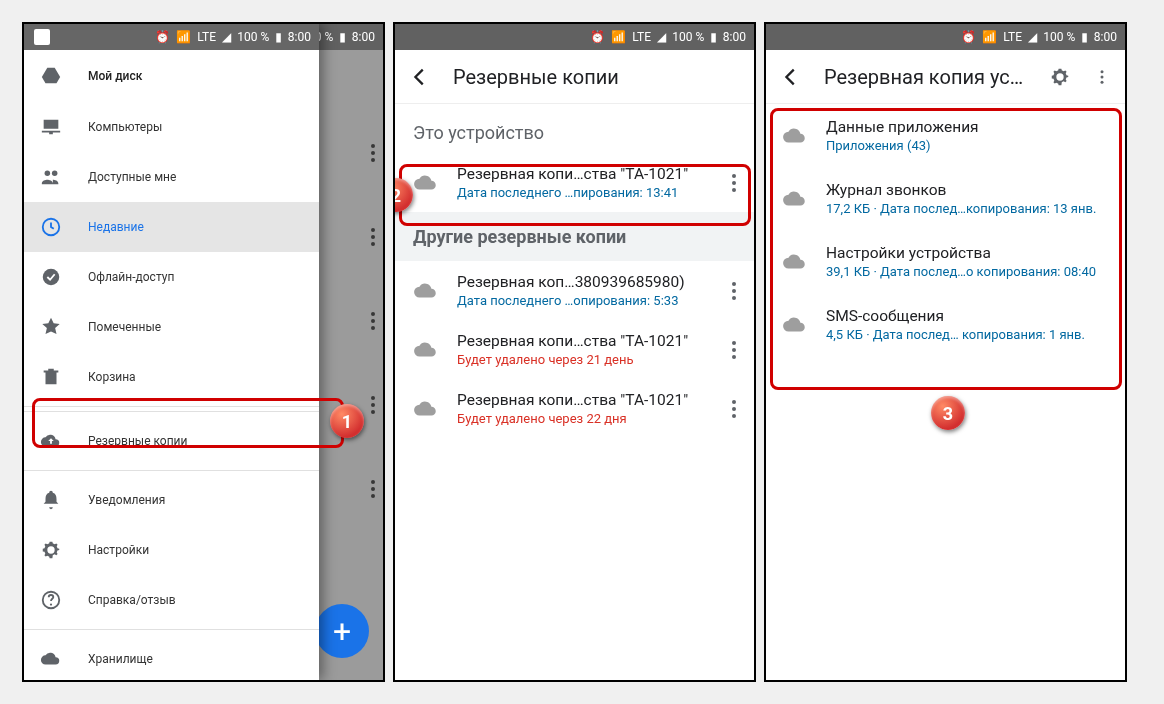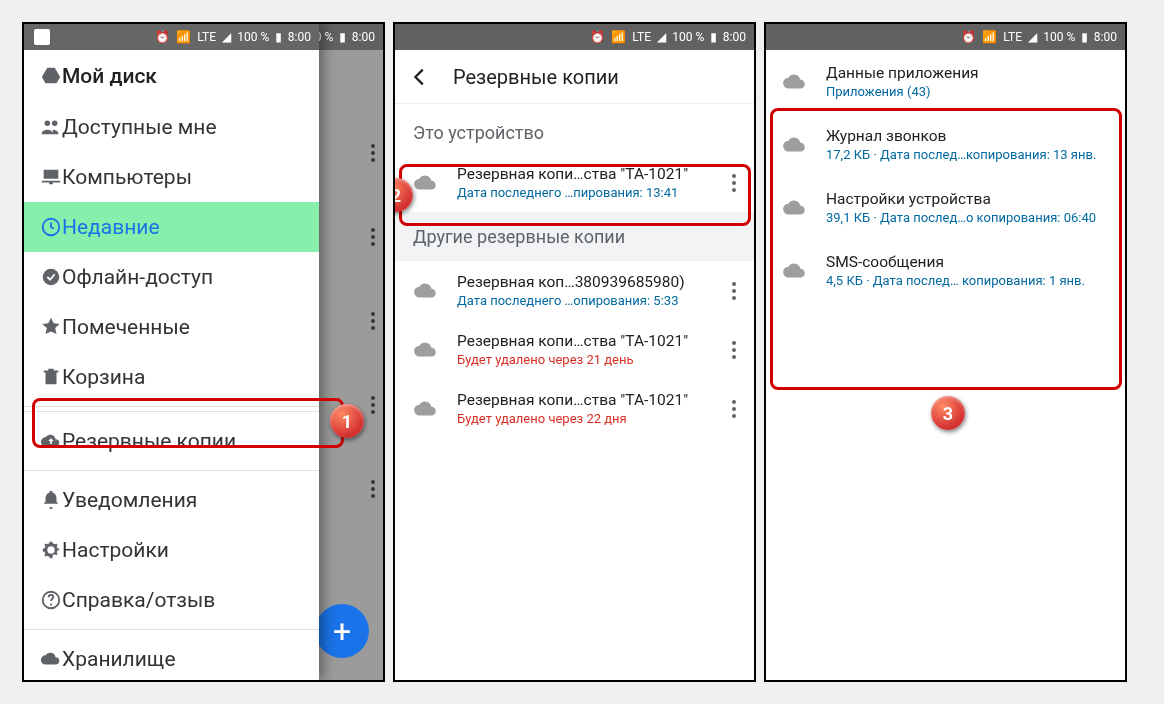--- a/index.html
+++ b/index.html
@@ -54,25 +54,26 @@
     z-index:2;
     box-shadow: 4px 0 12px rgba(0,0,0,0.4);
   }
   .drawer .statusbar { background:#666; }
   .drawer-list { flex:1; overflow-y:auto; }
   .drawer-item {
     display:flex;
     align-items:center;
     height:50px;
     padding: 0 16px;
+    gap:26px;
     color:#333;
-    font-size:21px;
+    font-size:12px;
   }
   .drawer-item.header { font-weight:500; color:#222; height:52px; }
-  .drawer-item.selected { background:#86efac; color:#1a73e8; }
+  .drawer-item.selected { background:#e5e5e5; color:#1a73e8; }
   .drawer-item svg { width:22px; height:22px; fill:#5f6368; flex-shrink:0; }
   .drawer-item.selected svg { fill:#1a73e8; }
   .drawer .divider { height:1px; background:#e0e0e0; margin:4px 0; }
 
   .bg-dim {
     position:absolute; inset:0;
     background: #eee;
     display:flex; flex-direction:column;
   }
   .bg-dim::after{
@@ -118,21 +119,21 @@
     color:#202124;
   }
   .appbar .title { flex:1; font-weight:400; white-space:nowrap; overflow:hidden; text-overflow:ellipsis;}
   .appbar svg { width:22px; height:22px; fill:#5f6368; }
 
   .section-label {
     padding:18px 18px 10px 18px;
     font-size:18px;
     color:#5f6368;
   }
-  .section-label.gray { background:#f1f3f4; padding:14px 18px; }
+  .section-label.gray { background:#f1f3f4; padding:14px 18px;font-weight:bold; }
 
   .row {
     display:flex;
     align-items:center;
     padding:12px 8px 12px 18px;
     gap:18px;
   }
   .row .cloud { width:26px; height:26px; fill:#9e9e9e; flex-shrink:0; }
   .row .txt { flex:1; min-width:0; }
   .row .title2 { font-size:15.5px; color:#202124; white-space:nowrap; overflow:hidden; text-overflow:ellipsis;}
@@ -254,29 +255,29 @@
     </div>
     <div class="drawer-list" id="drawer-list">
         <div class="drawer-item header">
           <svg viewBox="0 0 24 24">
             <path d="M8 3l8 0 6 10-4 7H6l-4-7z" fill="#5f6368"></path>
           </svg>
           <span>Мой диск</span>
         </div>
         <div class="drawer-item">
           <svg viewBox="0 0 24 24" style="color:none">
+            <use href="#i-monitor"></use>
+          </svg>
+          <span>Компьютеры</span>
+        </div>
+        <div class="drawer-item">
+          <svg viewBox="0 0 24 24" style="color:none">
             <use href="#i-people"></use>
           </svg>
           <span>Доступные мне</span>
-        </div>
-        <div class="drawer-item">
-          <svg viewBox="0 0 24 24" style="color:none">
-            <use href="#i-monitor"></use>
-          </svg>
-          <span>Компьютеры</span>
         </div>
         <div class="drawer-item selected">
           <svg viewBox="0 0 24 24" style="color:#1a73e8">
             <use href="#i-clock"></use>
           </svg>
           <span>Недавние</span>
         </div>
         <div class="drawer-item">
           <svg viewBox="0 0 24 24" style="color:none">
             <use href="#i-offline"></use>
@@ -422,20 +423,32 @@
 <div class="phone">
   <div class="statusbar">
     <span>⏰</span>
     <span>📶</span>
     <span>LTE</span>
     <span>◢</span>
     <span>100 %</span>
     <span>▮</span>
     <span>8:00</span>
   </div>
+  <div class="appbar">
+    <svg viewBox="0 0 24 24">
+        <use href="#i-back"></use>
+      </svg>
+    <div class="title">Резервная копия ус…</div>
+    <svg viewBox="0 0 24 24">
+        <use href="#i-gear"></use>
+      </svg>
+    <svg viewBox="0 0 24 24" style="width:18px">
+        <use href="#i-more"></use>
+      </svg>
+  </div>
   <div class="body">
     <div id="detail-list">
         <div class="row" style="padding: 14px 16px;">
           <svg class="cloud" viewBox="0 0 24 24">
             <use href="#i-cloud"></use>
           </svg>
           <div class="txt">
             <div class="title2">Данные приложения</div>
             <div class="sub">Приложения (43)</div>
           </div>
@@ -448,21 +461,21 @@
             <div class="title2">Журнал звонков</div>
             <div class="sub">17,2 КБ · Дата послед…копирования: 13 янв.</div>
           </div>
         </div>
         <div class="row" style="padding: 14px 16px;">
           <svg class="cloud" viewBox="0 0 24 24">
             <use href="#i-cloud"></use>
           </svg>
           <div class="txt">
             <div class="title2">Настройки устройства</div>
-            <div class="sub">39,1 КБ · Дата послед…о копирования: 06:40</div>
+            <div class="sub">39,1 КБ · Дата послед…о копирования: 08:40</div>
           </div>
         </div>
         <div class="row" style="padding: 14px 16px;">
           <svg class="cloud" viewBox="0 0 24 24">
             <use href="#i-cloud"></use>
           </svg>
           <div class="txt">
             <div class="title2">SMS-сообщения</div>
             <div class="sub">4,5 КБ · Дата послед… копирования: 1 янв.</div>
           </div>

